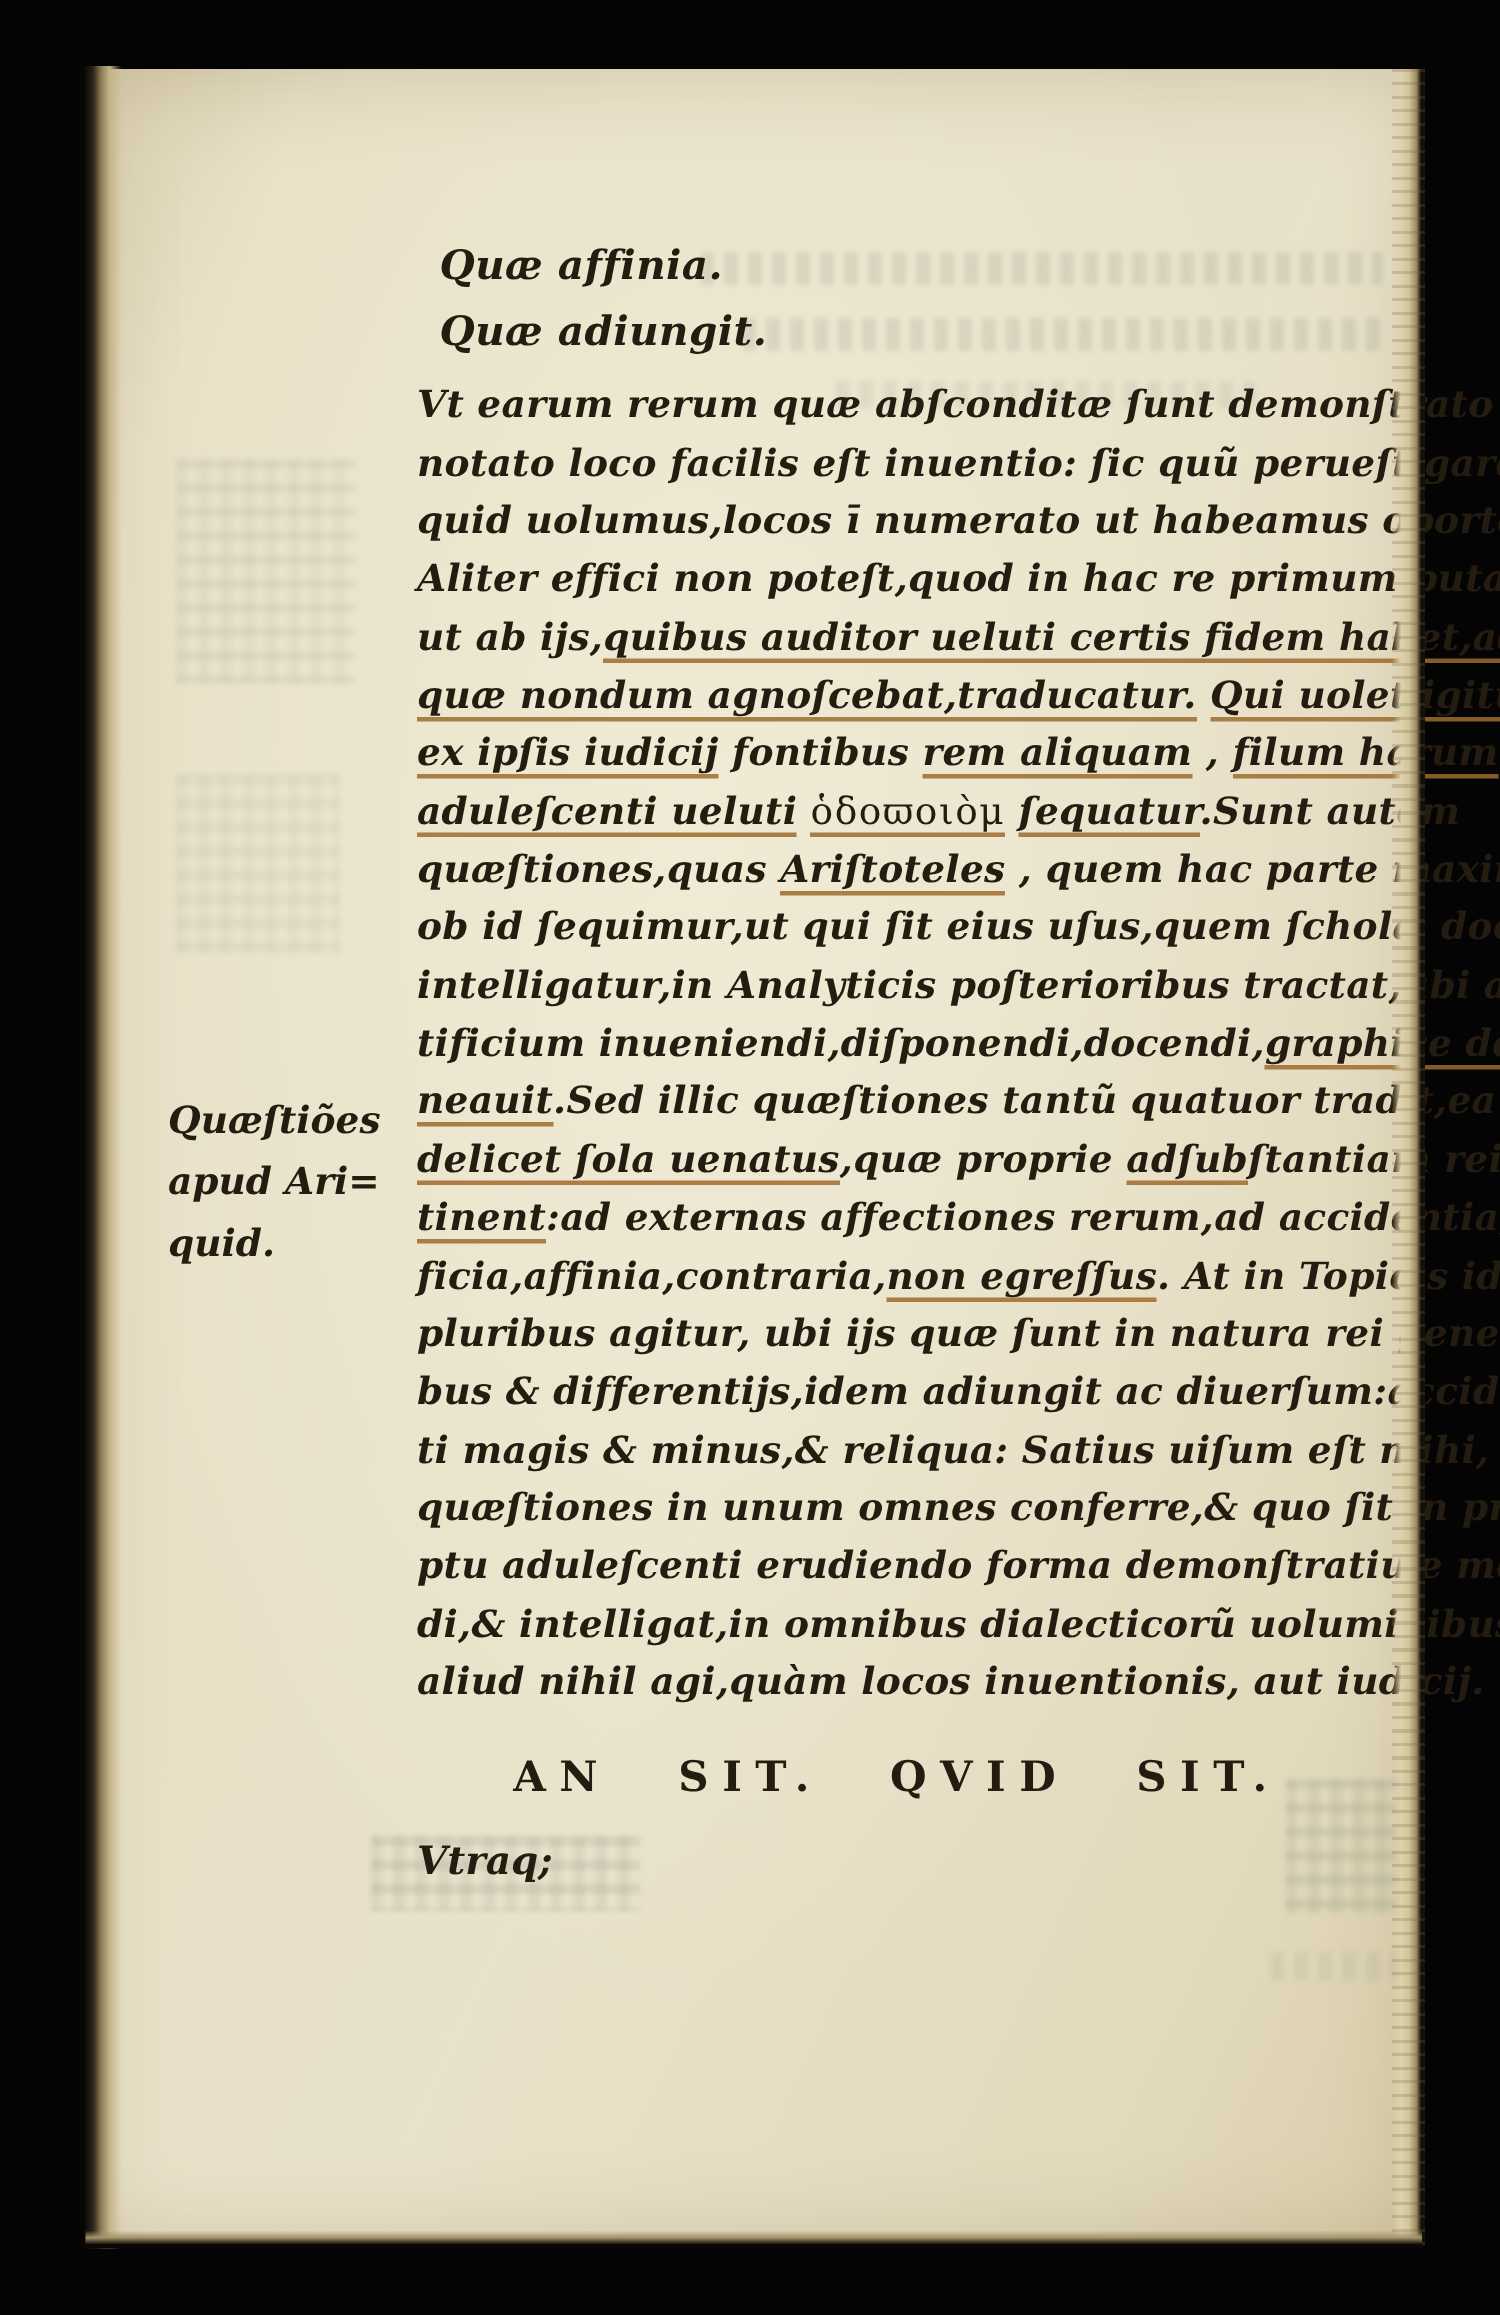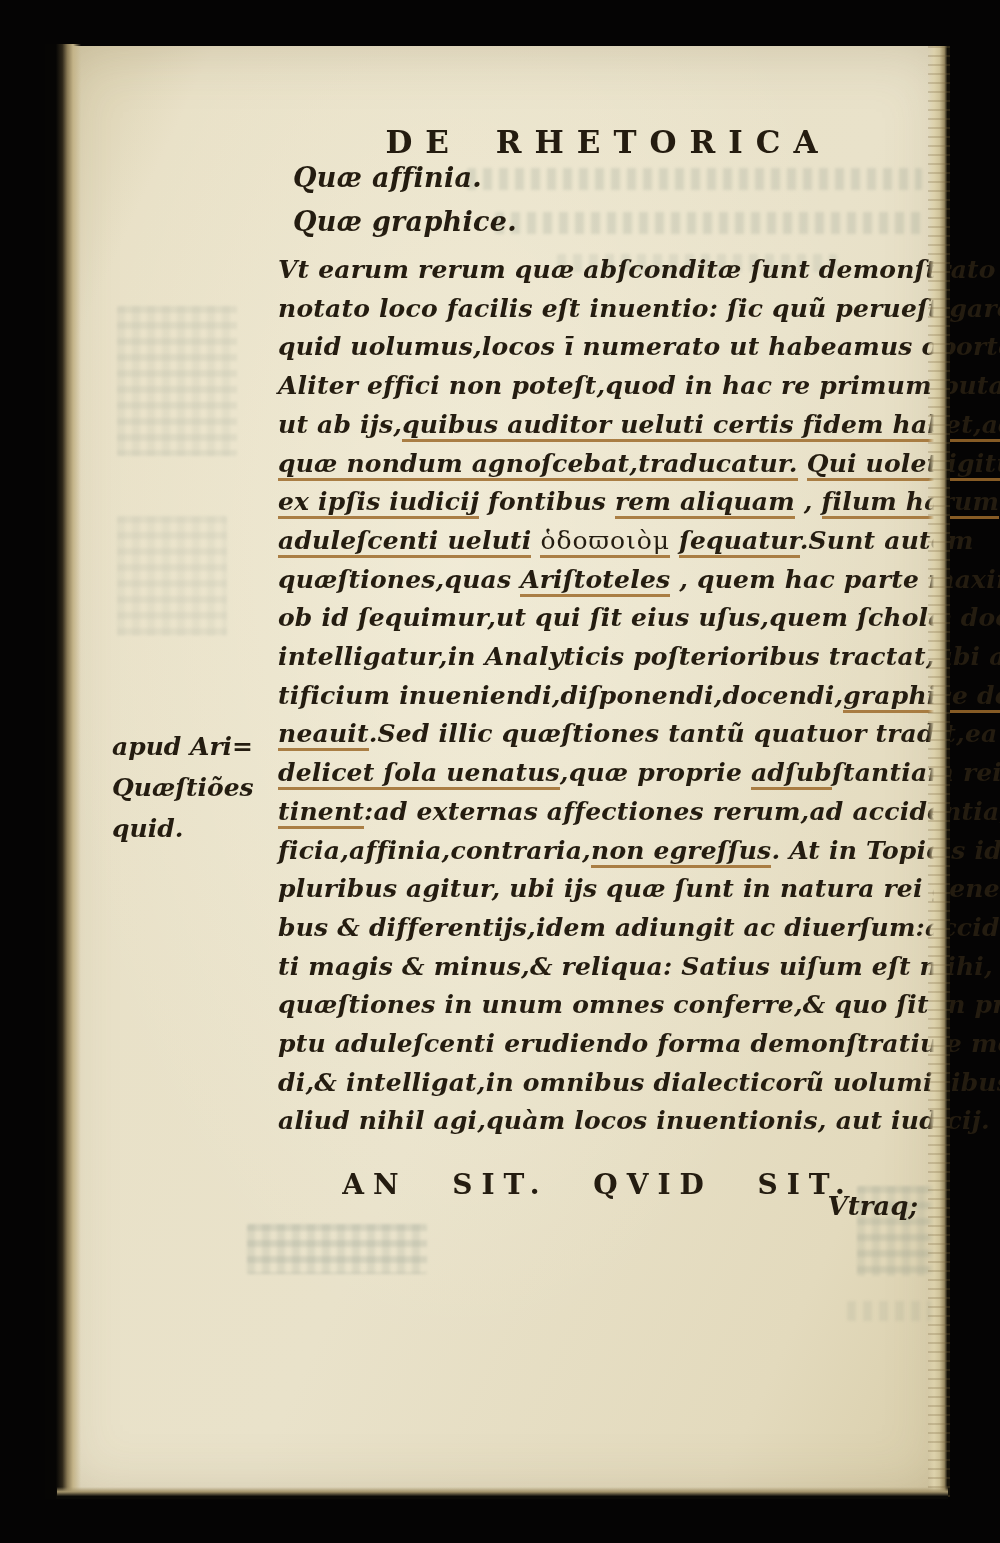--- a/index.html
+++ b/index.html
@@ -67,22 +67,22 @@
     font-style:italic;font-weight:600;font-size:25px;line-height:41px;
     color:#241c10;white-space:nowrap;
   }
 
   .section-heading{
     position:absolute;left:221px;top:1122px;width:640px;
     text-align:center;font-size:28px;font-weight:bold;color:#241c10;
     letter-spacing:9px;word-spacing:26px;white-space:nowrap;
   }
   .catchword{
-    position:absolute;left:221px;top:1145px;width:640px;
-    text-align:right;font-style:italic;font-weight:600;font-size:26px;color:#241c10;
+    position:absolute;left:221px;top:1180px;width:640px;
+    font-style:italic;font-weight:600;font-size:26px;color:#241c10;
   }
 
   
   .ghost{
     position:absolute;
     background:repeating-linear-gradient(90deg, rgba(100,120,110,.28) 0 9px, rgba(0,0,0,0) 9px 16px);
     filter:blur(1.6px);opacity:.55;border-radius:2px;
   }
   .ghost.block{
     background:
@@ -99,24 +99,23 @@
 
   <div class="ghost" style="left:410px;top:122px;width:455px;height:22px;"></div>
   <div class="ghost" style="left:438px;top:166px;width:430px;height:22px;"></div>
   <div class="ghost" style="left:500px;top:208px;width:280px;height:18px;opacity:.4;"></div>
   <div class="ghost block" style="left:60px;top:260px;width:120px;height:150px;opacity:.3;"></div>
   <div class="ghost block" style="left:60px;top:470px;width:110px;height:120px;opacity:.25;"></div>
   <div class="ghost block" style="left:190px;top:1178px;width:180px;height:50px;opacity:.5;"></div>
   <div class="ghost block" style="left:800px;top:1140px;width:80px;height:90px;opacity:.45;"></div>
   <div class="ghost" style="left:790px;top:1255px;width:90px;height:20px;opacity:.35;"></div>
 
-  <div class="running-head">DE RHETORICA</div>
 
   <div class="intro" id="intro-line-1">Quæ affinia.</div>
-  <div class="intro" id="intro-line-2">Quæ graphice.</div>
+  <div class="intro" id="intro-line-2">Quæ adiungit.</div>
 
   <div class="body-block">
       <div class="tline"><span>Vt earum rerum quæ abſconditæ ſunt demonſtrato &amp;</span></div>
       <div class="tline"><span>notato loco facilis eſt inuentio: ſic quũ perueſtigare ali</span></div>
       <div class="tline"><span>quid uolumus,locos ī numerato ut habeamus oportet.</span></div>
       <div class="tline"><span>Aliter effici non poteſt,quod in hac re primum putant,</span></div>
       <div class="tline"><span>ut ab ijs,</span><span class="ul">quibus auditor ueluti certis fidem habet,ad ea</span></div>
       <div class="tline"><span class="ul">quæ nondum agnoſcebat,traducatur.</span><span> </span><span class="ul">Qui uolet igitur</span></div>
       <div class="tline"><span class="ul">ex ipſis iudicij</span><span> fontibus </span><span class="ul">rem aliquam</span><span> , </span><span class="ul">filum harum</span></div>
       <div class="tline"><span class="ul">aduleſcenti ueluti</span><span> </span><span class="ul greek">ὁδοϖοιὸμ</span><span> </span><span class="ul">ſequatur</span><span>.Sunt autem</span></div>
@@ -131,22 +130,22 @@
       <div class="tline"><span>pluribus agitur, ubi ijs quæ ſunt  in natura rei  generi=</span></div>
       <div class="tline"><span>bus &amp; differentijs,idem adiungit ac diuerſum:acciden=</span></div>
       <div class="tline"><span>ti magis &amp; minus,&amp; reliqua:  Satius uiſum eſt mihi,</span></div>
       <div class="tline"><span>quæſtiones in unum omnes conferre,&amp; quo ſit in prom</span></div>
       <div class="tline"><span>ptu aduleſcenti erudiendo forma demonſtratiuæ metho</span></div>
       <div class="tline"><span>di,&amp; intelligat,in omnibus  dialecticorũ  uoluminibus</span></div>
       <div class="tline"><span>aliud nihil agi,quàm locos inuentionis, aut iudicij.</span></div>
     </div>
 
   <div class="margin-note">
+    <div>Quæſtiões</div>
     <div>apud Ari=</div>
-    <div>Quæſtiões</div>
     <div>quid.</div>
   </div>
 
   <div class="section-heading">AN SIT. QVID SIT.</div>
 
   <div class="catchword">Vtraq;</div>
 
   <div class="gutter-left"></div>
   <div class="edge-right"></div>
   <div class="edge-bottom"></div>

